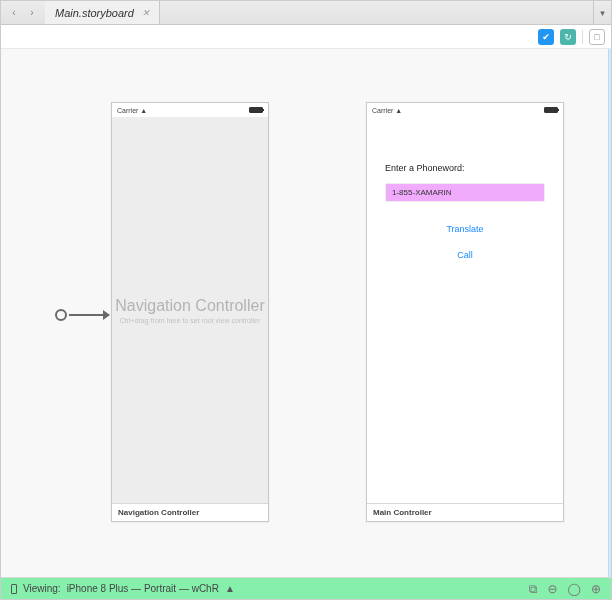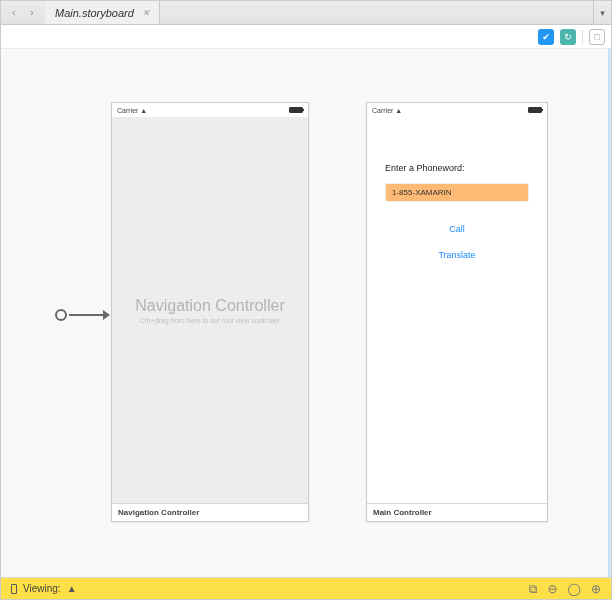--- a/index.html
+++ b/index.html
@@ -25,23 +25,23 @@
   .scene .footer { height: 18px; border-top:1px solid #d8d8d8; background:#fff; font-size:8px; font-weight:600; color:#444; display:flex; align-items:center; padding:0 6px; }
   .navbody { background:#ededed; display:flex; flex-direction:column; align-items:center; justify-content:center; }
   .navbody .big { font-size:16px; color:#b4b4b4; font-weight:400; margin-bottom:2px; }
   .navbody .small { font-size:7px; color:#c2c2c2; }
   .entry { position:absolute; top:0; left:0; width:160px; height:44px; display:flex; align-items:center; }
   .entry-dot { width:12px; height:12px; border-radius:50%; border:2px solid #696969; background:#f8f8f8; position:absolute; left:54px; top:16px; }
   .entry-arrow { position:absolute; left:68px; top:21px; width:40px; height:2px; background:#696969; }
   .entry-arrow::after { content:""; position:absolute; right:-1px; top:-4px; border-left:7px solid #696969; border-top:5px solid transparent; border-bottom:5px solid transparent; }
   .vc-body { background:#fff; padding: 46px 18px 0 18px; font-size:9px; color:#222; }
   .vc-body .label { margin-bottom:10px; }
-  .vc-body .field { border:1px solid #eee; border-radius:2px; padding:4px 6px; font-size:8px; color:#333; margin-bottom:22px; background:#fdba74; }
+  .vc-body .field { border:1px solid #eee; border-radius:2px; padding:4px 6px; font-size:8px; color:#333; margin-bottom:22px; background:#f0abfc; }
   .vc-body .link { text-align:center; color:#1a8cff; font-size:9px; margin-bottom:16px; }
-  .statusbar { height: 22px; border-top:1px solid #d8d8d8; background:#fde047; display:flex; align-items:center; padding:0 10px; font-size:10px; color:#444; }
+  .statusbar { height: 22px; border-top:1px solid #d8d8d8; background:#86efac; display:flex; align-items:center; padding:0 10px; font-size:10px; color:#444; }
   .statusbar .left { display:flex; align-items:center; gap:6px; }
   .dev-icon { width:6px; height:10px; border:1px solid #555; border-radius:1px; }
   .statusbar .flex { flex:1; }
   .zoom { display:flex; gap:10px; color:#777; font-size:12px; }
   .battery { width:14px; height:6px; border:1px solid #333; border-radius:1px; position:relative; }
   .battery::after { content:""; position:absolute; right:-2px; top:1px; width:1px; height:2px; background:#333; }
   .battery .fill { position:absolute; left:0; top:0; bottom:0; right:0; background:#333; }
 </style>
 </head>
 <body>
@@ -69,55 +69,56 @@
   </div>
 
   <div class="canvas">
     <div class="right-edge"></div>
 
     <div class="entry" style="top:244px; left:0;">
       <div class="entry-dot"></div>
       <div class="entry-arrow"></div>
     </div>
 
-    <div class="scene" style="left:110px; top:53px; width:198px; height:420px;">
+    <div class="scene" style="left:110px; top:53px; width:158px; height:420px;">
       <div class="status">
         <span><span>Carrier</span> <span>▲</span></span>
         <span class="battery">
             <span class="fill"></span>
           </span>
       </div>
       <div class="body navbody">
         <div class="big">Navigation Controller</div>
         <div class="small">Ctrl+drag from here to set root view controller</div>
       </div>
       <div class="footer">Navigation Controller</div>
     </div>
 
-    <div class="scene" style="left:365px; top:53px; width:182px; height:420px;">
+    <div class="scene" style="left:365px; top:53px; width:198px; height:420px;">
       <div class="status">
         <span><span>Carrier</span> <span>▲</span></span>
         <span class="battery">
             <span class="fill"></span>
           </span>
       </div>
       <div class="body vc-body">
         <div class="label">Enter a Phoneword:</div>
         <div class="field">1-855-XAMARIN</div>
+        <div class="link">Translate</div>
         <div class="link">Call</div>
-        <div class="link">Translate</div>
       </div>
       <div class="footer">Main Controller</div>
     </div>
   </div>
 
   <div class="statusbar">
     <div class="left">
       <span class="dev-icon"></span>
       <span>Viewing:</span>
+      <span>iPhone 8 Plus — Portrait — wChR</span>
       <span style="color:#555;">▲</span>
     </div>
     <div class="flex"></div>
     <div class="zoom">
       <span>⧉</span>
       <span>⊖</span>
       <span>◯</span>
       <span>⊕</span>
     </div>
   </div>

